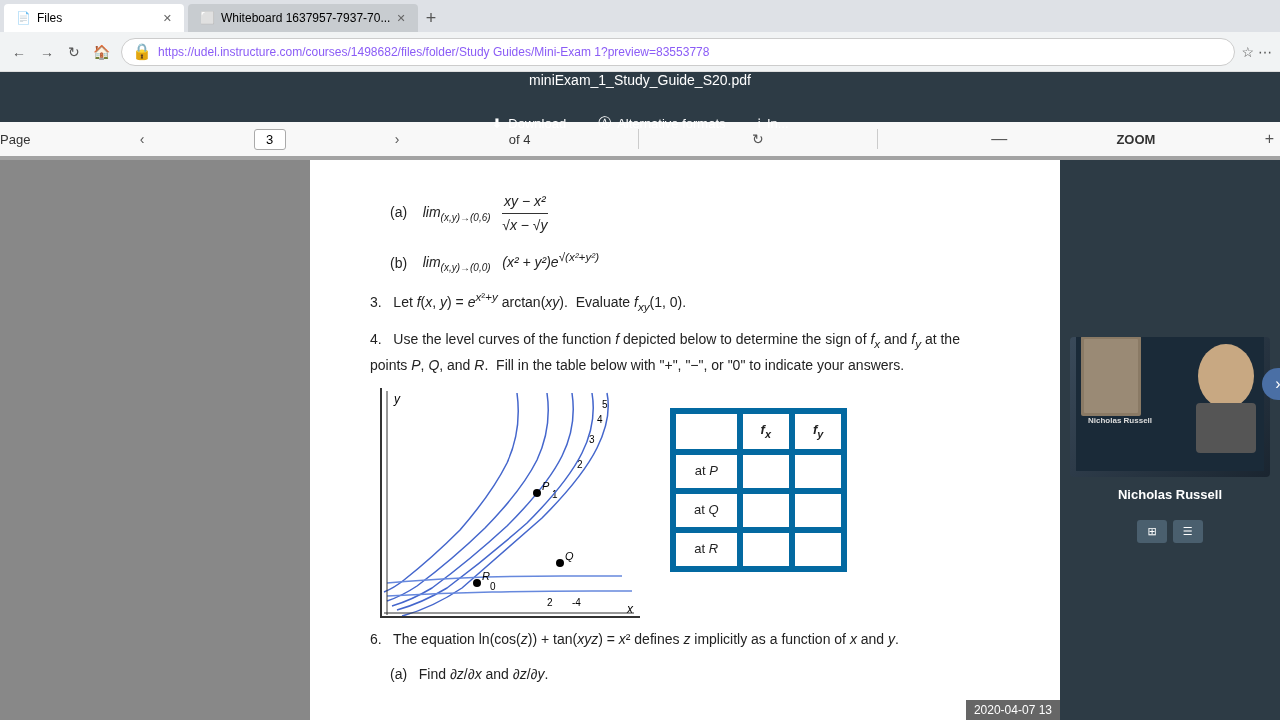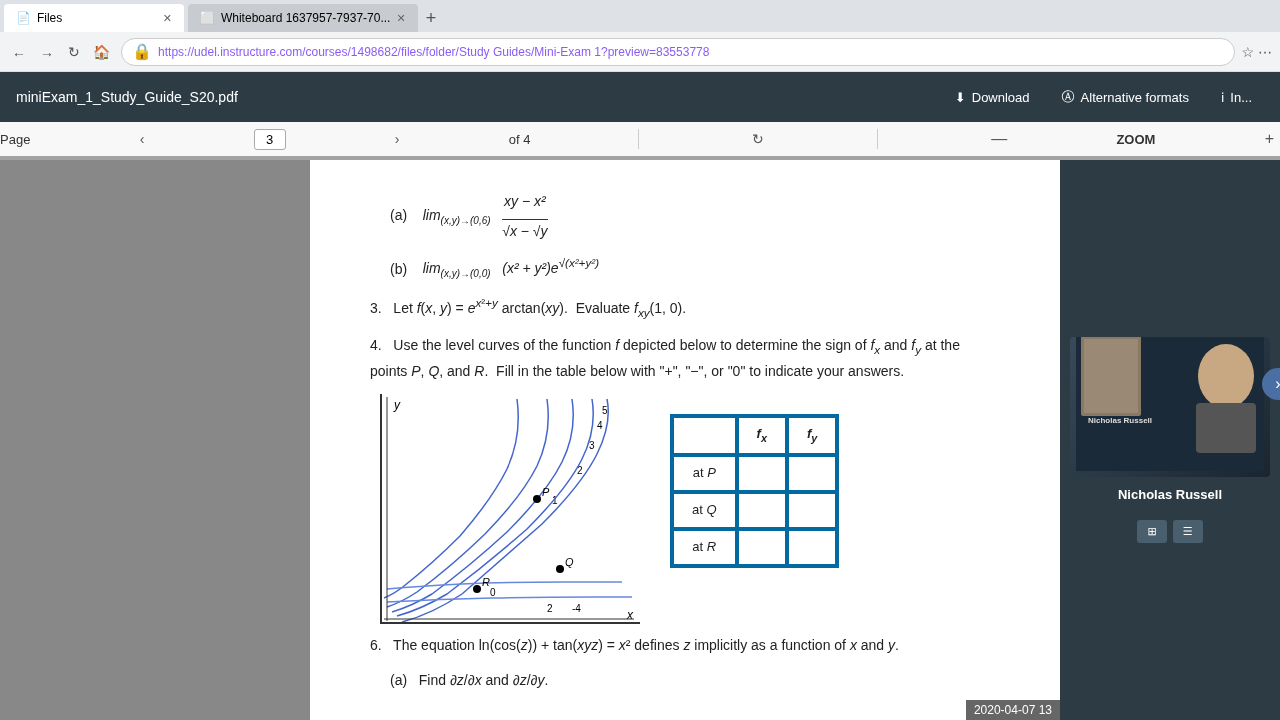--- a/index.html
+++ b/index.html
@@ -63,20 +63,21 @@
     .nav-icon-btn { font-size: 14px; color: #555; cursor: pointer; }
 
     
     .app-toolbar {
       background: #2d3b45;
       height: 50px;
       display: flex;
       align-items: center;
       padding: 0 16px;
       gap: 20px;
+      flex-direction: column;
     }
     .app-title { color: #fff; font-size: 14px; font-weight: 500; flex: 1; }
     .toolbar-btn {
       display: flex;
       align-items: center;
       gap: 6px;
       color: #fff;
       background: none;
       border: none;
       cursor: pointer;
@@ -175,21 +176,21 @@
       gap: 30px;
       align-items: flex-start;
       margin: 10px 0;
     }
     .level-curve-table {
       border-collapse: collapse;
       font-size: 13px;
       margin-top: 20px;
     }
     .level-curve-table td, .level-curve-table th {
-      border: 4px solid #0369a1;
+      border: 6px solid #0369a1;
       padding: 6px 18px;
       text-align: center;
     }
 
     
     .timestamp {
       position: absolute;
       bottom: 0;
       right: 220px;
       background: rgba(0,0,0,0.6);
@@ -274,21 +275,21 @@
 
   <div class="pdf-viewer">
     <div class="pdf-page">
 
       <div class="problem">
         <div class="sub-problem">
           <span>(a) &nbsp;&nbsp;</span>
           <span style="font-style:italic;">
             lim<sub style="font-size:10px;">(x,y)→(0,6)</sub> &nbsp;
             <span style="display:inline-block; text-align:center; vertical-align:middle;">
-              <span style="display:block; border-bottom:1px solid #333; padding-bottom:7px;">xy − x²</span>
+              <span style="display:block; border-bottom:1px solid #333; padding-bottom:1px;">xy − x²</span>
               <span style="display:block;">√x − √y</span>
             </span>
           </span>
         </div>
       </div>
 
       <div class="problem">
         <div class="sub-problem">
           <span>(b) &nbsp;&nbsp;</span>
           <span style="font-style:italic;">

